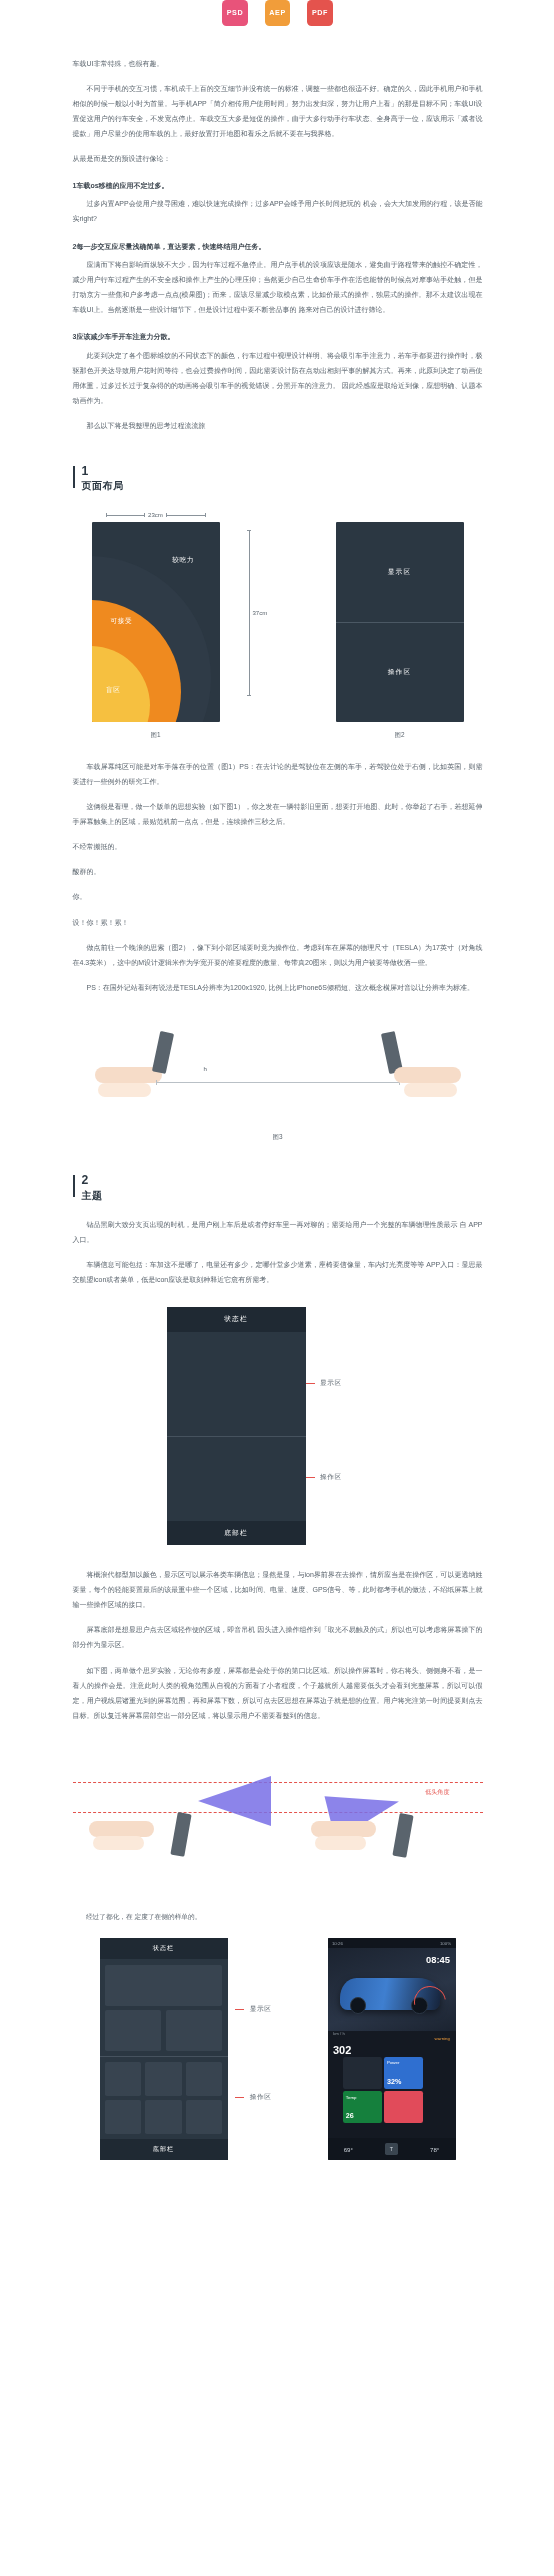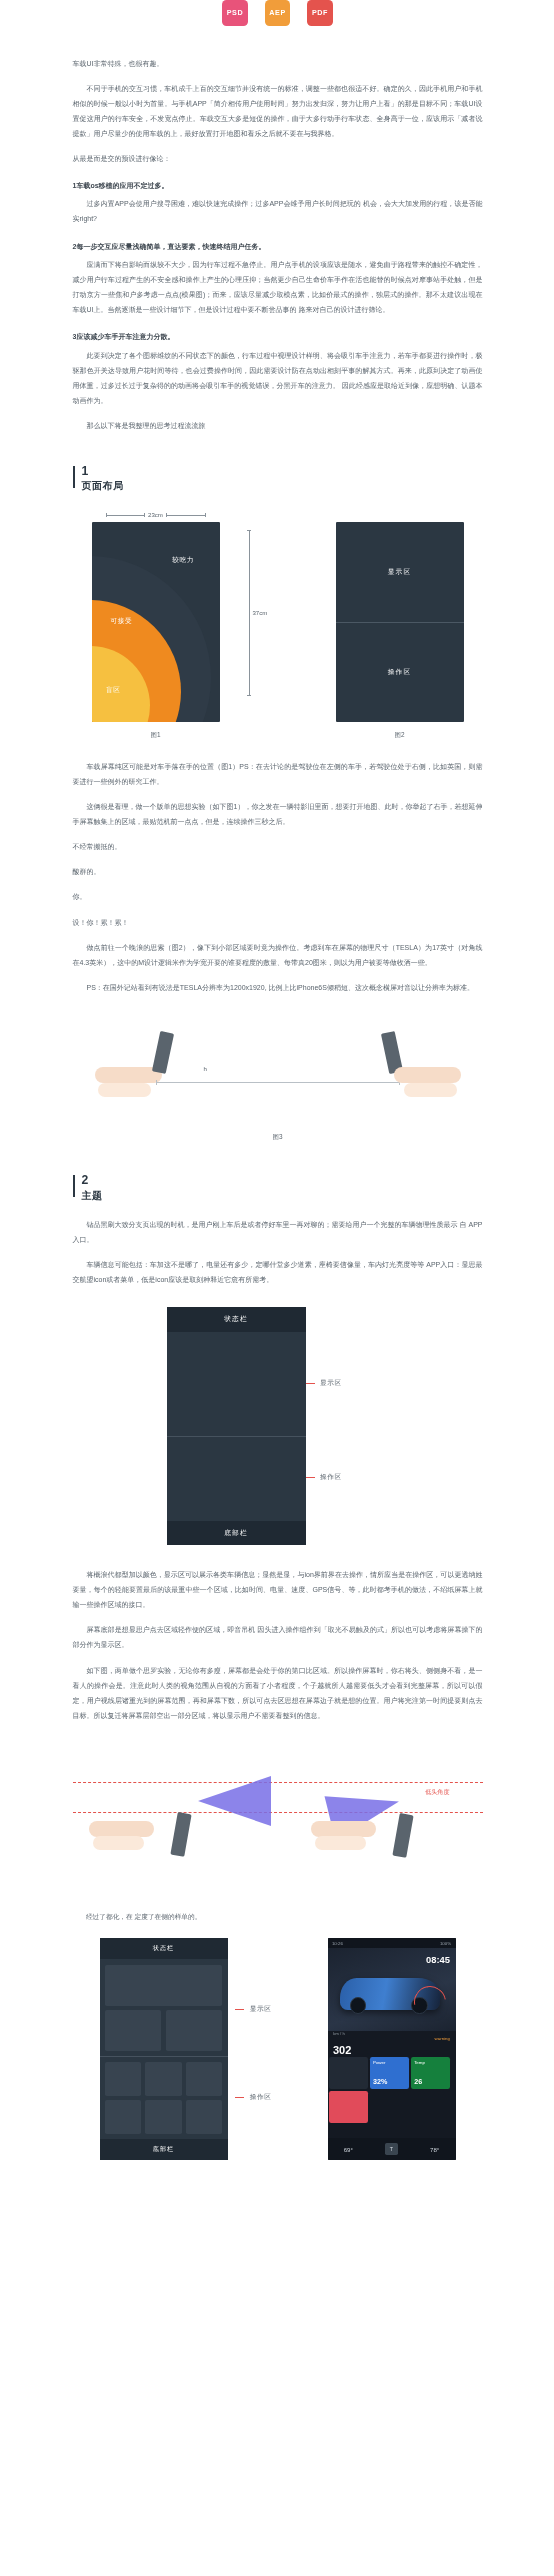--- a/index.html
+++ b/index.html
@@ -327,21 +327,21 @@
     transform:rotate(35deg);
   }
   .p5-num{
     padding:3.3px 5.5px 1.1px 5.5px;font-size:11px;font-weight:bold;color:#ffffff;
   }
   .p5-sub{padding:0 5.5px 4.4px 5.5px;font-size:4.4px;color:#8a939b;}
   .p5-warn{
     position:absolute;right:5.5px;top:98px;font-size:4.4px;color:#f19d3a;
   }
   .p5-grid{
-    display:flex;flex-wrap:wrap;gap:2.2px;padding:0 1px;
+    display:flex;flex-wrap:wrap;gap:2.2px;padding:0 15px;
   }
   .tile{
     width:39px;height:32px;border-radius:2.2px;padding:3.3px;box-sizing:border-box;
     font-size:4.4px;color:#fff;display:flex;flex-direction:column;justify-content:space-between;
   }
   .tile.red{background:#e14b5a;}
   .tile.blue{background:#2f6fd0;}
   .tile.teal{background:#15803d;}
   .tile.dark{background:#222a35;}
   .tile .big{font-size:7.2px;font-weight:bold;}

